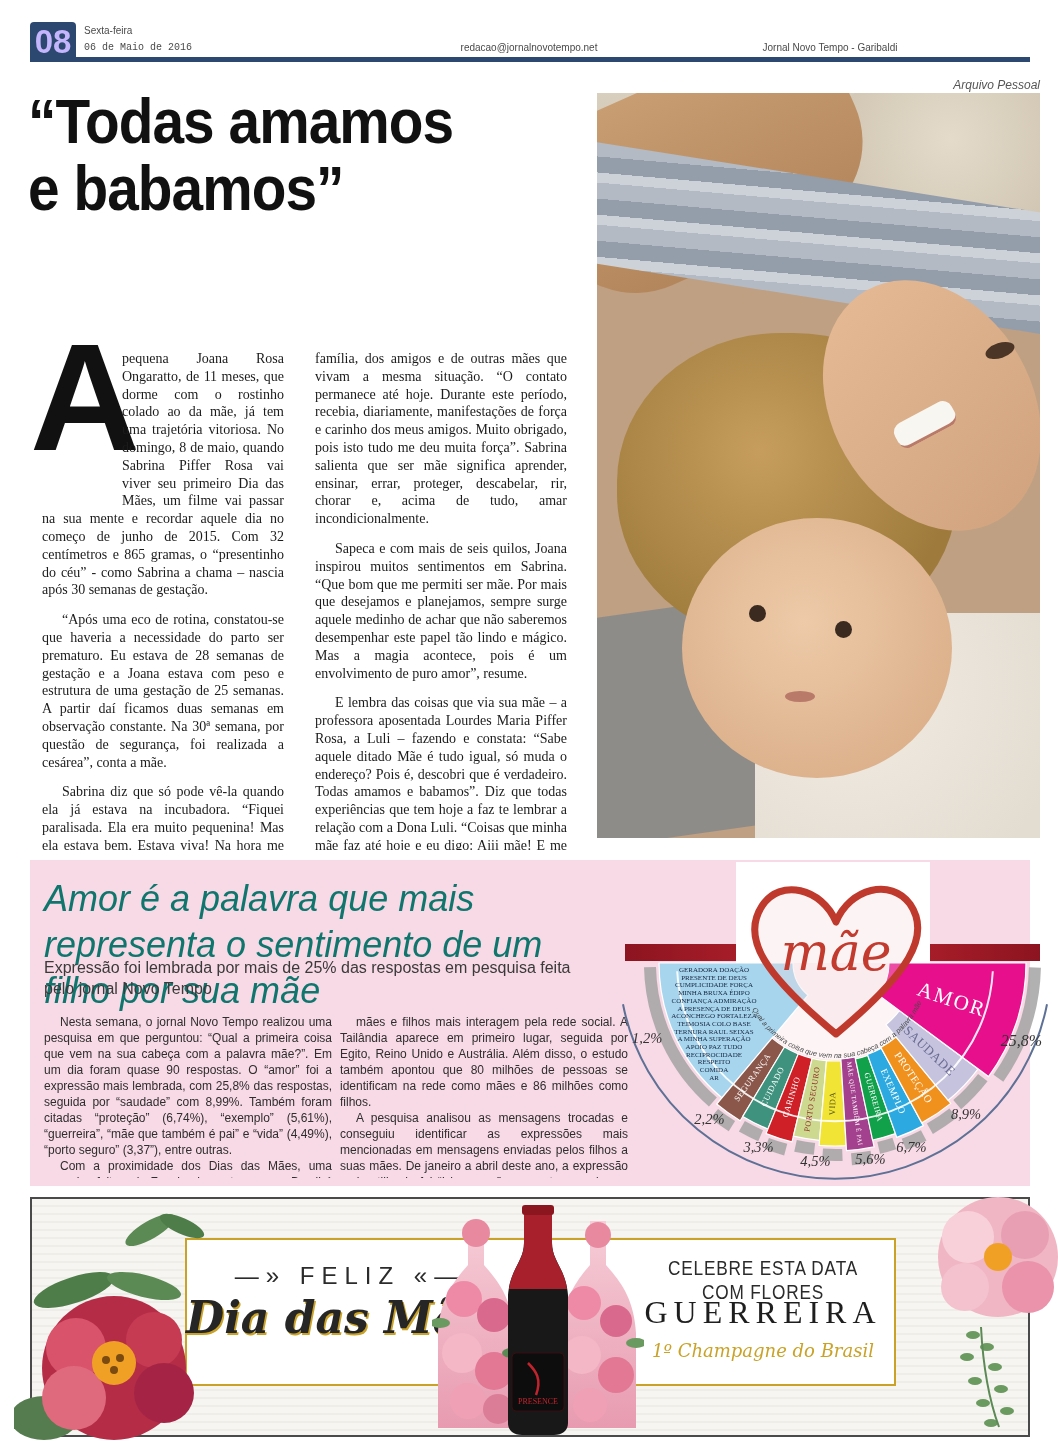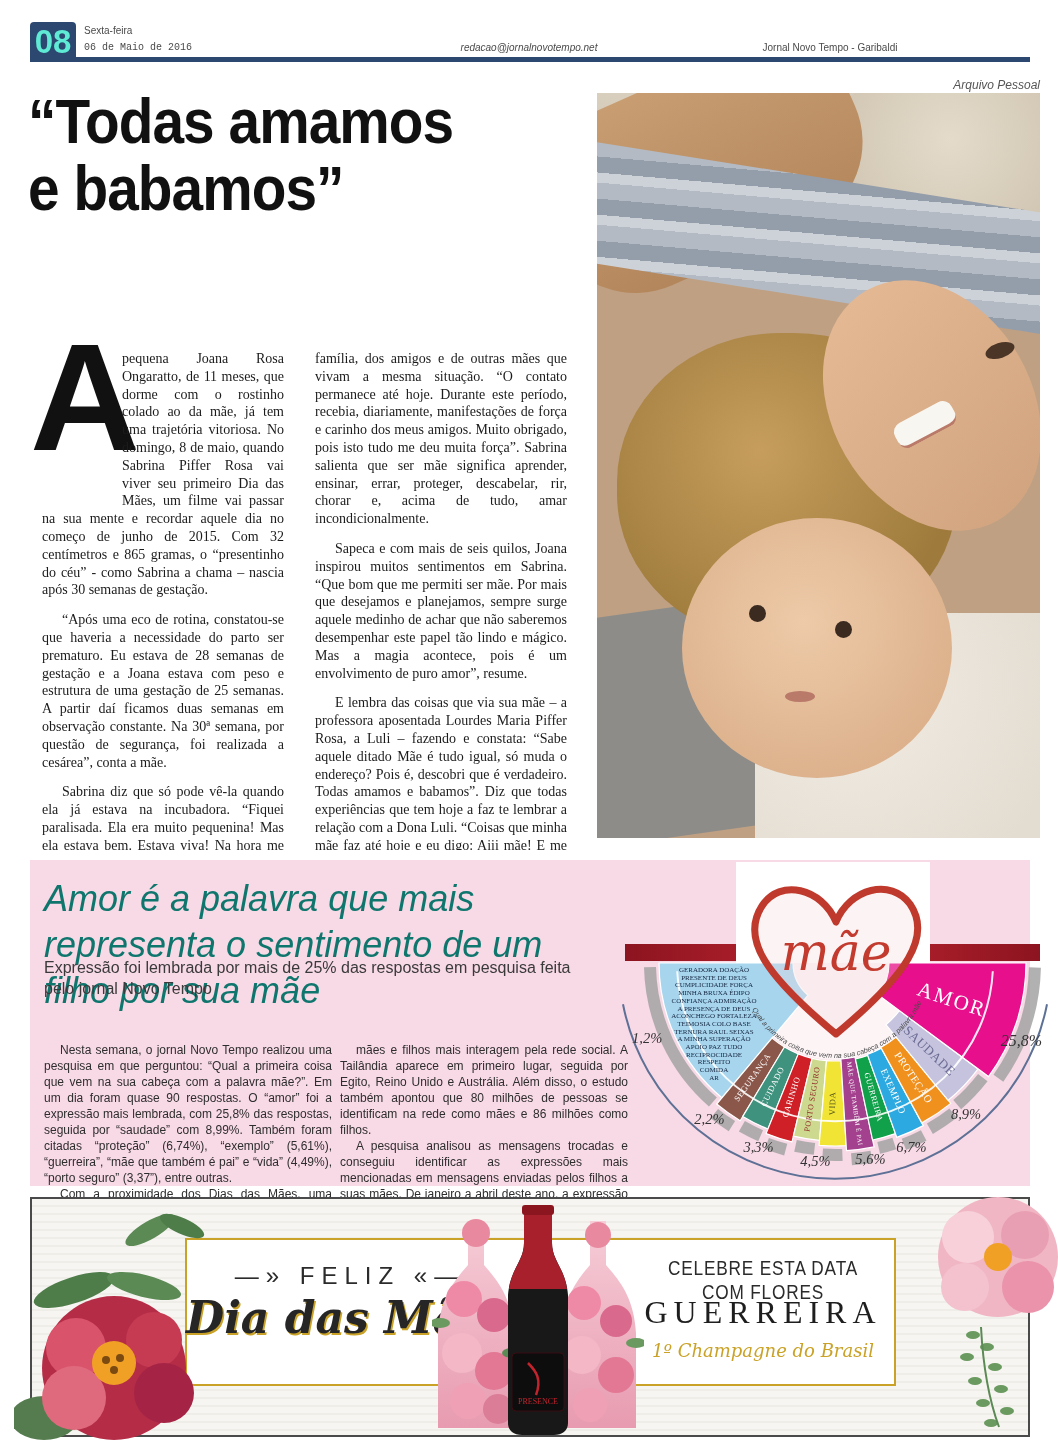--- a/index.html
+++ b/index.html
@@ -2,21 +2,21 @@
 <html><head>
 <meta charset="utf-8">
 <style>
   html,body{margin:0;padding:0;background:#fff;}
   .page{position:relative;width:1058px;height:1443px;background:#fff;overflow:hidden;
         font-family:"Liberation Sans",sans-serif;}
   .abs{position:absolute;}
 
   
   .pagenum{left:30px;top:22px;width:46px;height:40px;background:#2c4770;border-radius:4px;
-           color:#5eead4;font-weight:bold;font-size:33px;text-align:center;line-height:40px;
+           color:#c4b5fd;font-weight:bold;font-size:33px;text-align:center;line-height:40px;
            font-family:"Liberation Sans",sans-serif;}
   .hdr-small{font-size:10px;color:#4a4a4a;}
   .hdr-rule{left:30px;top:57px;width:1000px;height:5px;background:#2c4770;}
 
   
   .title{left:28px;top:88px;width:560px;color:#111;font-weight:bold;font-size:63px;
          line-height:1.06;transform:scaleX(.9);transform-origin:left top;letter-spacing:-1px;}
   .subtitle{left:30px;top:243px;width:545px;font-size:20px;line-height:1.4;color:#3c3c3c;}
   .col{font-family:"Liberation Serif",serif;font-size:14px;line-height:17.8px;
        text-align:justify;color:#1b1b1b;overflow:hidden;}
@@ -52,21 +52,21 @@
   .ph-beye2{top:528px;left:238px;width:17px;height:17px;border-radius:50%;background:#3a2a20;}
   .ph-bmouth{top:598px;left:188px;width:30px;height:11px;border-radius:50%;background:#b97a6a;}
   .ph-onesie{bottom:-25px;right:-25px;width:310px;height:250px;border-radius:45% 0 0 0;
              background:radial-gradient(circle at 30% 30%,#f2ece3,#e3dcd1 80%);}
 
   
   .pink{left:30px;top:860px;width:1000px;height:326px;background:#f8d9e6;}
   .res-headline{left:44px;top:876px;width:565px;font-style:italic;font-size:36px;
                 line-height:1.28;color:#0f766e;}
   .res-subhead{left:44px;top:958px;width:560px;font-size:16px;line-height:1.3;color:#3a3a3a;}
-  .res-col{font-size:12px;line-height:16px;text-align:justify;color:#2e2e2e;overflow:hidden;margin-top:28px;}
+  .res-col{font-size:12px;line-height:16px;text-align:justify;color:#2e2e2e;overflow:hidden;}
   .res-col p{margin:0;text-indent:16px;}
   .redbar{left:625px;top:944px;width:415px;height:17px;
           background:linear-gradient(90deg,#8c1420,#a91e29 30%,#a91e29 70%,#8c1420);}
   .heartbox{left:736px;top:862px;width:194px;height:150px;background:#fff;}
   .fan{left:608px;top:940px;width:450px;height:250px;}
   .heartsvg{left:726px;top:858px;width:220px;height:235px;}
 
   
   .ad{left:30px;top:1197px;width:1000px;height:240px;background:#f4f3ee;border:2px solid #4a4a4a;
       box-sizing:border-box;overflow:visible;
@@ -90,21 +90,21 @@
   .leaf-tl{left:120px;top:1200px;width:90px;height:60px;}
 </style>
 </head>
 <body>
 
 <div class="page">
 
   <div class="abs pagenum">08</div>
   <div class="abs hdr-small" style="left:84px;top:25px;">Sexta-feira</div>
   <div class="abs hdr-small" style="left:84px;top:42px;font-family:Liberation Mono, monospace;">06 de Maio de 2016</div>
-  <div class="abs hdr-small" style="left:0;top:42px;width:1058px;text-align:center;font-style:italic;">redacao@jornalnovotempo.net</div>
+  <div class="abs hdr-small" style="left:0;top:42px;width:1058px;text-align:center;">redacao@jornalnovotempo.net</div>
   <div class="abs hdr-small" style="left:630px;top:42px;width:400px;text-align:center;">Jornal Novo Tempo - Garibaldi</div>
   <div class="abs hdr-rule"></div>
 
   <div class="abs title">
     <div>“Todas amamos</div>
     <div>e babamos”</div>
   </div>
 
   <div class="abs caption">Arquivo Pessoal</div>
   <div class="abs photo">

